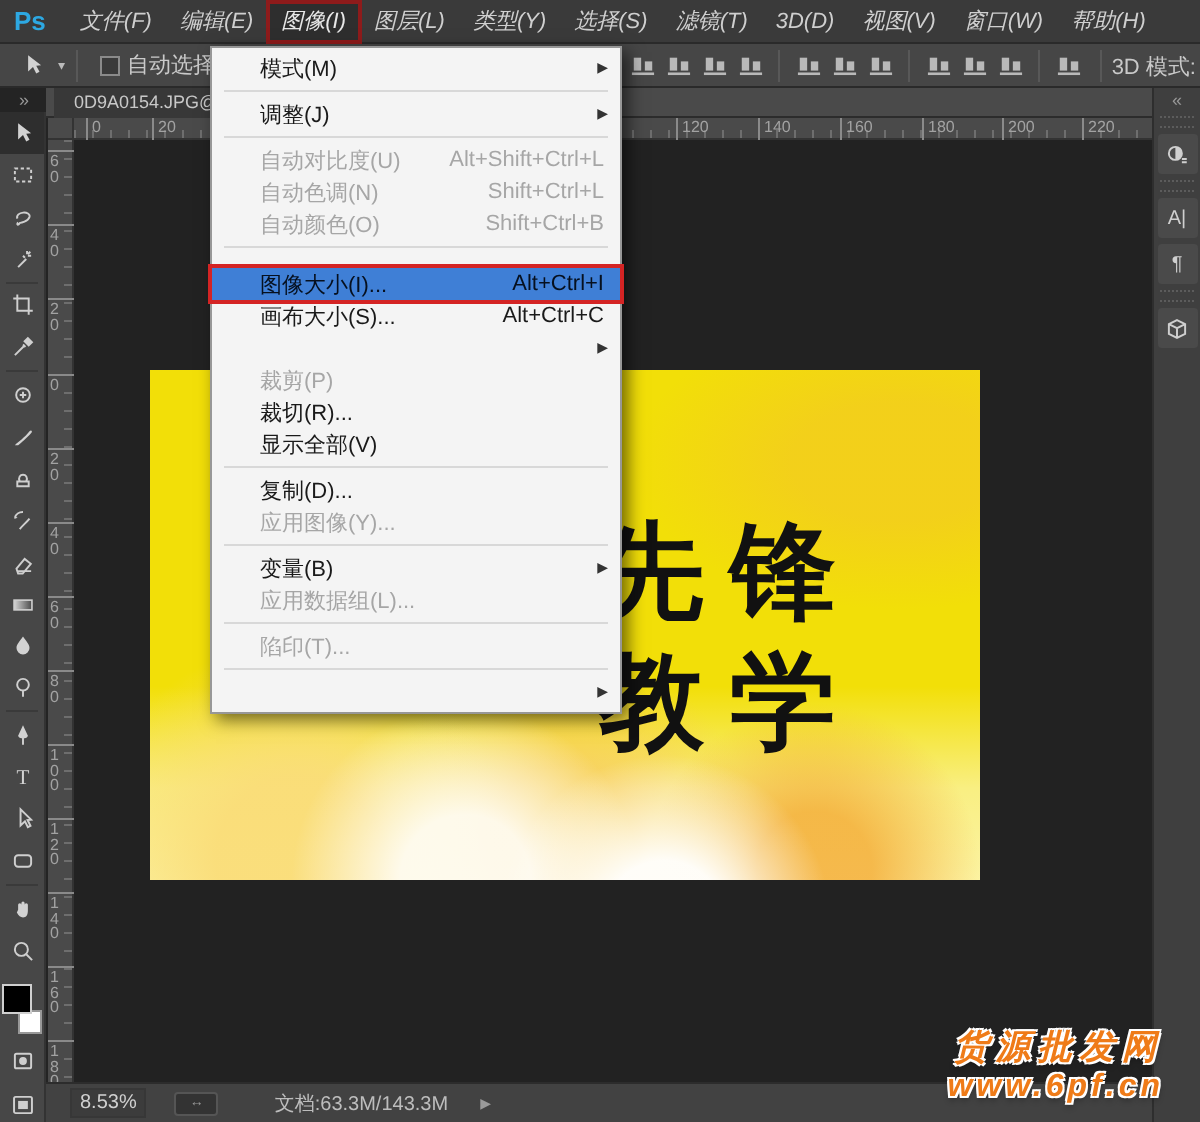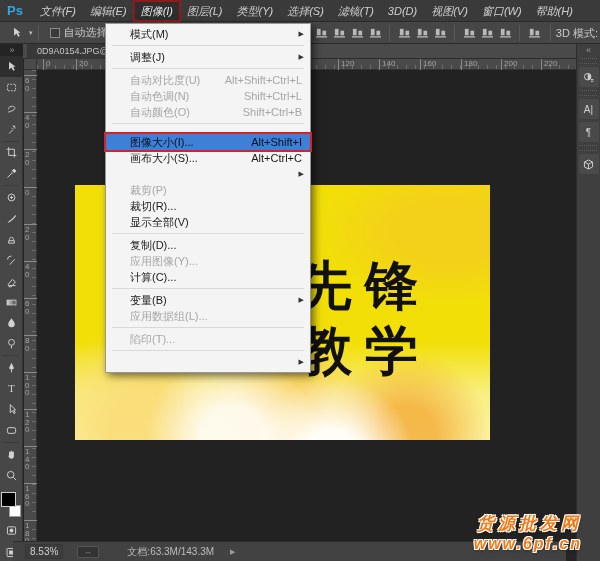--- a/index.html
+++ b/index.html
@@ -104,21 +104,21 @@
              font-size:11px; color:#1a1a1a; position:relative; }
   .dd-item .dd-label { flex:1; white-space:nowrap; }
   .dd-item .dd-shortcut { margin-left:14px; white-space:nowrap; }
   .dd-item .dd-arrow { position:absolute; right:6px; font-size:7px; color:#333; }
   .dd-item.disabled { color:#a6a6a6; }
   .dd-item.highlighted { background:#3f7fd6; color:#06101f; }
   .dd-item.annotated { outline:2px solid #d42424; outline-offset:0px;margin-top:10px; }
   .dd-sep { height:1px; background:#d8d8d8; margin:3px 6px; }
 
   
-  #statusbar { position:absolute; left:13px; top:541px; width:553px; height:20px;
+  #statusbar { position:absolute; left:23px; top:541px; width:553px; height:20px;
                background:#424242; border-top:1px solid #2c2c2c; z-index:8;
                display:flex; align-items:center; }
   #status-zoom { color:#d0d0d0; font-size:10px; margin-left:12px; padding:1px 4px;
                  border:1px solid #373737; background:#3c3c3c; }
   #status-icon { width:22px; height:12px; background:#333; border:1px solid #555; border-radius:2px;
                  margin-left:14px; display:flex; align-items:center; justify-content:center;
                  color:#999; font-size:7px; }
   #status-doc { color:#bdbdbd; font-size:10px; margin-left:28px; }
   #status-arrow { color:#9a9a9a; font-size:7px; margin-left:16px; }
 
@@ -493,21 +493,21 @@
         <span class="dd-label">自动色调(N)</span>
         <span class="dd-shortcut">Shift+Ctrl+L</span>
       </div>
       <div class="dd-item disabled">
         <span class="dd-label">自动颜色(O)</span>
         <span class="dd-shortcut">Shift+Ctrl+B</span>
       </div>
       <div class="dd-sep"></div>
       <div class="dd-item highlighted annotated">
         <span class="dd-label">图像大小(I)...</span>
-        <span class="dd-shortcut">Alt+Shift+I</span>
+        <span class="dd-shortcut">Alt+Ctrl+I</span>
       </div>
       <div class="dd-item">
         <span class="dd-label">画布大小(S)...</span>
         <span class="dd-shortcut">Alt+Ctrl+C</span>
       </div>
       <div class="dd-item">
         <span class="dd-arrow">▶</span>
       </div>
       <div class="dd-item disabled">
         <span class="dd-label">裁剪(P)</span>
@@ -517,23 +517,20 @@
       </div>
       <div class="dd-item">
         <span class="dd-label">显示全部(V)</span>
       </div>
       <div class="dd-sep"></div>
       <div class="dd-item">
         <span class="dd-label">复制(D)...</span>
       </div>
       <div class="dd-item disabled">
         <span class="dd-label">应用图像(Y)...</span>
-      </div>
-      <div class="dd-item">
-        <span class="dd-label">计算(C)...</span>
       </div>
       <div class="dd-sep"></div>
       <div class="dd-item">
         <span class="dd-label">变量(B)</span>
         <span class="dd-arrow">▶</span>
       </div>
       <div class="dd-item disabled">
         <span class="dd-label">应用数据组(L)...</span>
       </div>
       <div class="dd-sep"></div>

